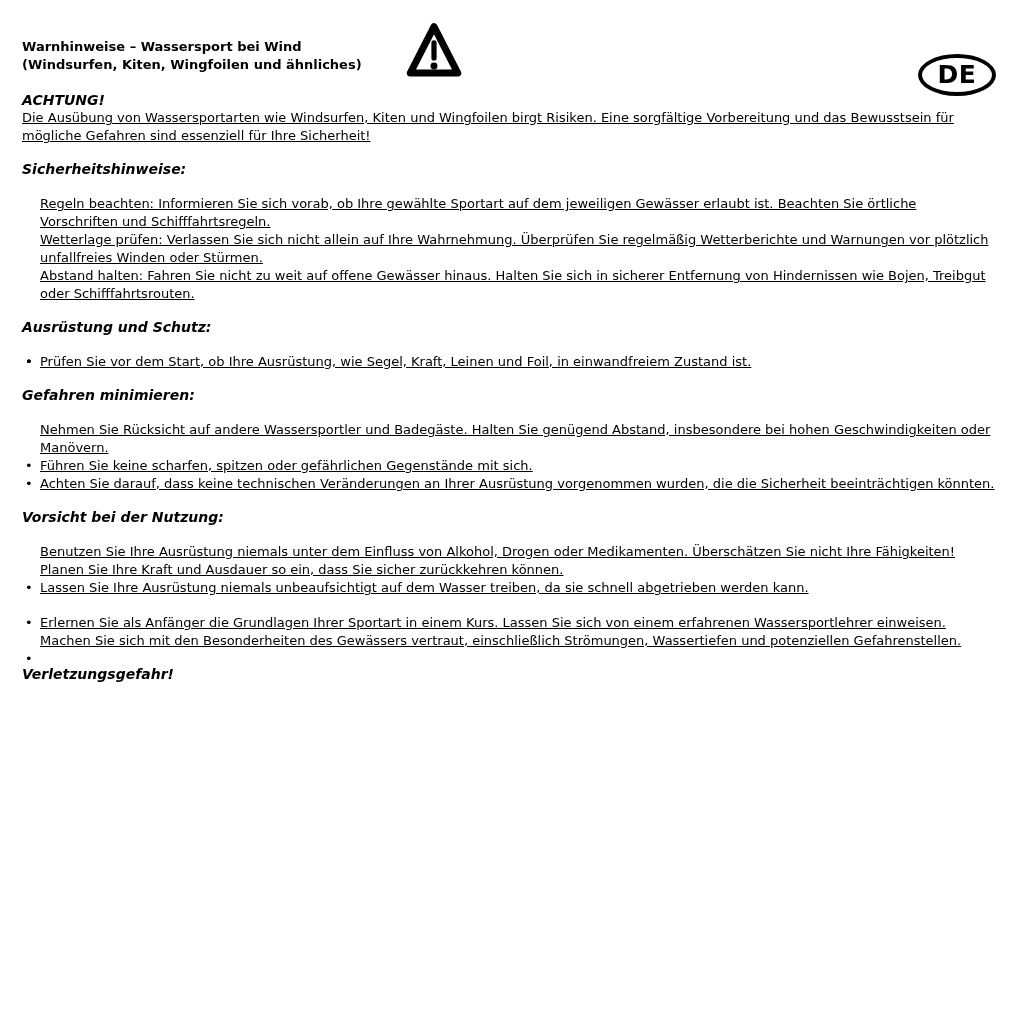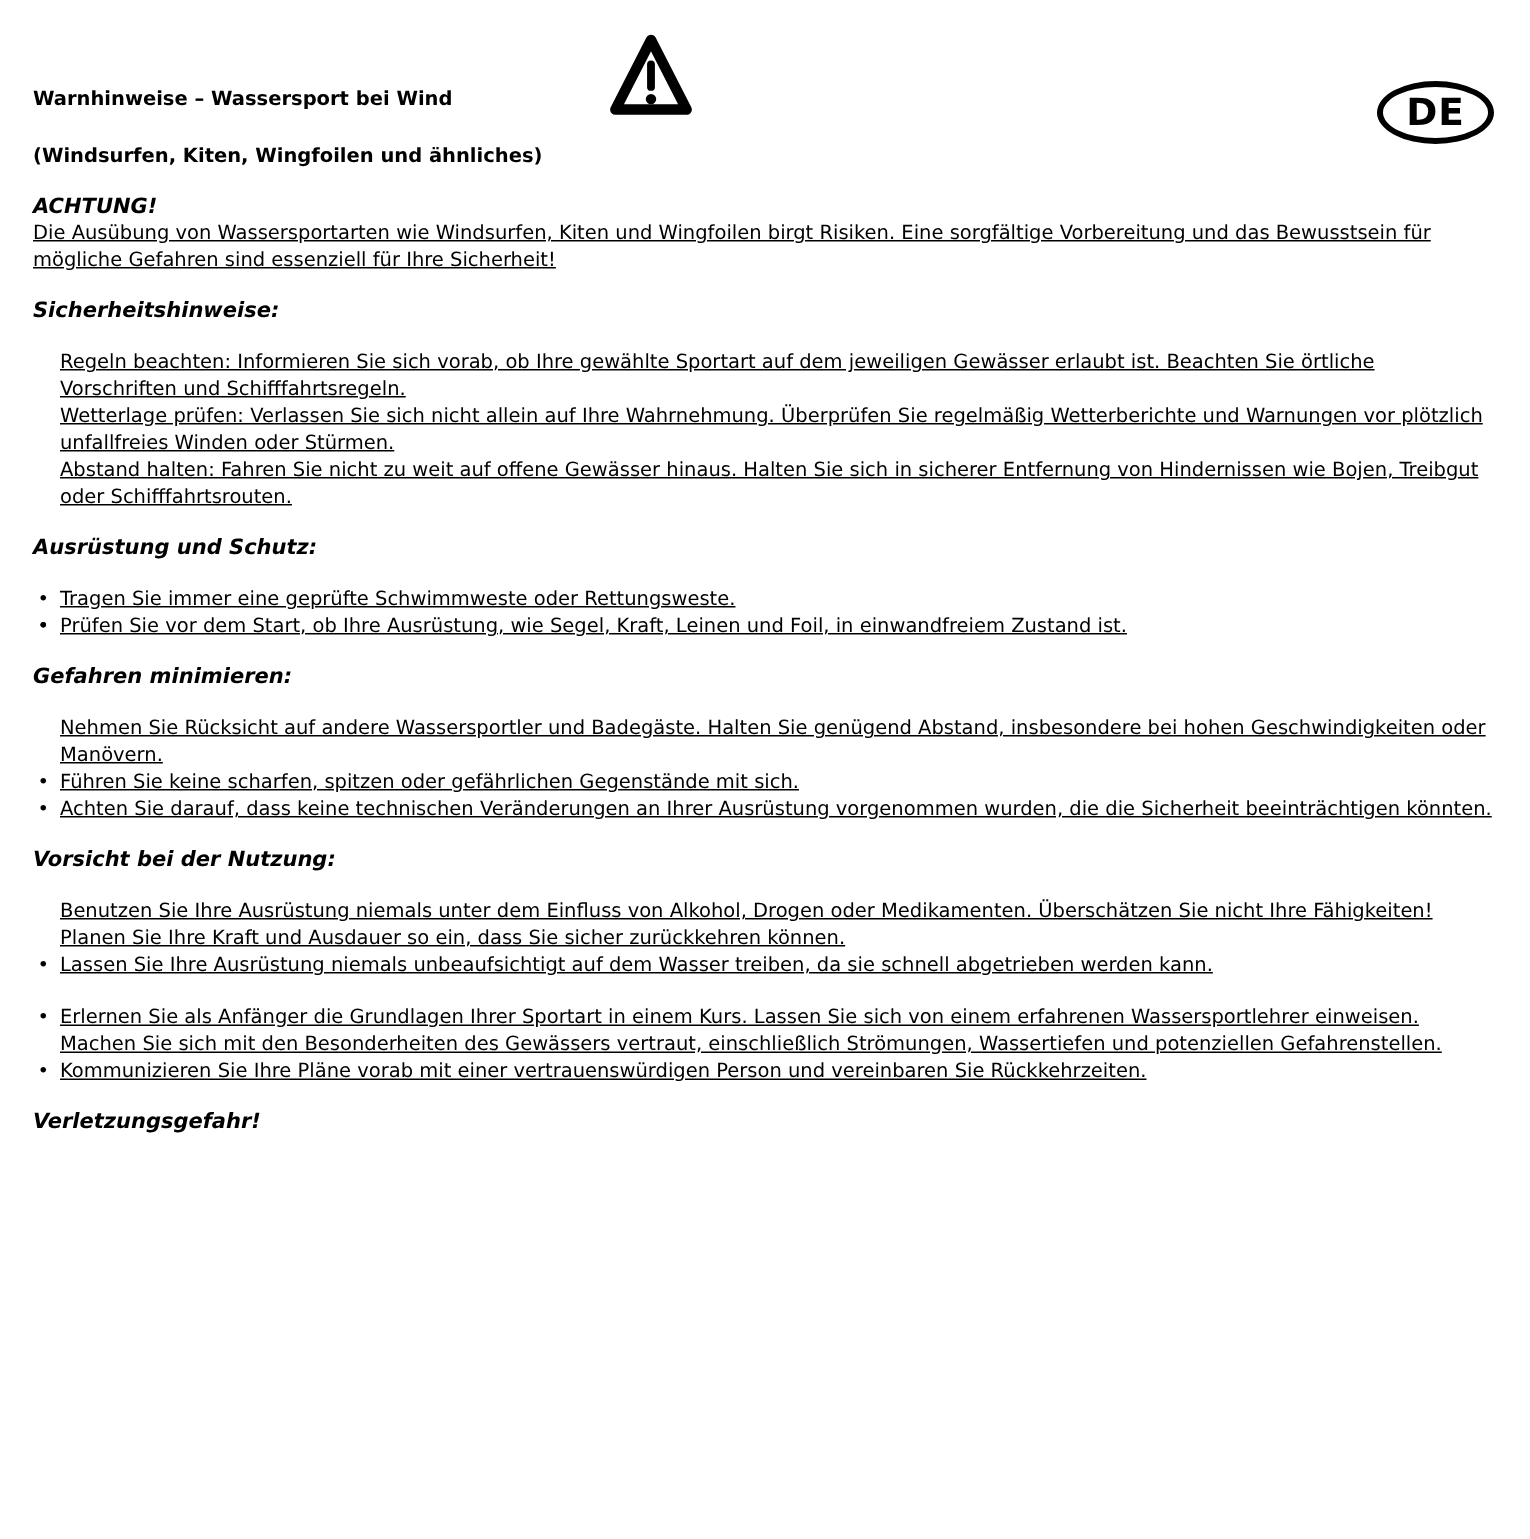--- a/index.html
+++ b/index.html
@@ -14,21 +14,21 @@
     overflow: hidden;
   }
   .doc {
     position: relative;
     padding: 20px 24px 0 22px;
     box-sizing: border-box;
     width: 1020px;
   }
   .header { position: relative; min-height: 56px; }
   .title-block { padding-top: 18px; font-weight: bold; }
-  .title-line { white-space: nowrap; margin-top: 20px; }
+  .title-line { white-space: nowrap; }
   .warning-icon {
     position: absolute;
     left: 383px;
     top: 0;
     width: 58px;
     height: 62px;
   }
   .warning-icon svg { width: 100%; height: 100%; display: block; }
   .lang-badge {
     position: absolute;
@@ -101,21 +101,21 @@
         <h2 class="heading">Sicherheitshinweise:</h2>
         <div class="items gap">
           <p class="item indent"><span class="txt">Regeln beachten: Informieren Sie sich vorab, ob Ihre gewählte Sportart auf dem jeweiligen Gewässer erlaubt ist. Beachten Sie örtliche Vorschriften und Schifffahrtsregeln.</span></p>
           <p class="item indent"><span class="txt">Wetterlage prüfen: Verlassen Sie sich nicht allein auf Ihre Wahrnehmung. Überprüfen Sie regelmäßig Wetterberichte und Warnungen vor plötzlich unfallfreies Winden oder Stürmen.</span></p>
           <p class="item indent"><span class="txt">Abstand halten: Fahren Sie nicht zu weit auf offene Gewässer hinaus. Halten Sie sich in sicherer Entfernung von Hindernissen wie Bojen, Treibgut oder Schifffahrtsrouten.</span></p>
         </div>
       </section>
       <section>
         <h2 class="heading">Ausrüstung und Schutz:</h2>
         <div class="items gap">
-          <p class="item bullet"><span class="marker">•</span><span class="txt">Tragen Sie immer eine geprüfte Schwimmweste oder Rettungsweste.</span></p>
+          <p class="item bullet"><span class="marker">•</span></p>
           <p class="item bullet"><span class="marker">•</span></p>
           <p class="item bullet"><span class="marker">•</span><span class="txt">Prüfen Sie vor dem Start, ob Ihre Ausrüstung, wie Segel, Kraft, Leinen und Foil, in einwandfreiem Zustand ist.</span></p>
         </div>
       </section>
       <section>
         <h2 class="heading">Gefahren minimieren:</h2>
         <div class="items gap">
           <p class="item indent"><span class="txt">Nehmen Sie Rücksicht auf andere Wassersportler und Badegäste. Halten Sie genügend Abstand, insbesondere bei hohen Geschwindigkeiten oder Manövern.</span></p>
           <p class="item bullet"><span class="marker">•</span><span class="txt">Führen Sie keine scharfen, spitzen oder gefährlichen Gegenstände mit sich.</span></p>
           <p class="item bullet"><span class="marker">•</span><span class="txt">Achten Sie darauf, dass keine technischen Veränderungen an Ihrer Ausrüstung vorgenommen wurden, die die Sicherheit beeinträchtigen könnten.</span></p>
@@ -125,21 +125,21 @@
         <h2 class="heading">Vorsicht bei der Nutzung:</h2>
         <div class="items gap">
           <p class="item indent"><span class="txt">Benutzen Sie Ihre Ausrüstung niemals unter dem Einfluss von Alkohol, Drogen oder Medikamenten. Überschätzen Sie nicht Ihre Fähigkeiten! Planen Sie Ihre Kraft und Ausdauer so ein, dass Sie sicher zurückkehren können.</span></p>
           <p class="item bullet"><span class="marker">•</span><span class="txt">Lassen Sie Ihre Ausrüstung niemals unbeaufsichtigt auf dem Wasser treiben, da sie schnell abgetrieben werden kann.</span></p>
         </div>
       </section>
       <section>
         <div class="items gap">
           <p class="item bullet"><span class="marker">•</span><span class="txt">Erlernen Sie als Anfänger die Grundlagen Ihrer Sportart in einem Kurs. Lassen Sie sich von einem erfahrenen Wassersportlehrer einweisen.</span></p>
           <p class="item indent"><span class="txt">Machen Sie sich mit den Besonderheiten des Gewässers vertraut, einschließlich Strömungen, Wassertiefen und potenziellen Gefahrenstellen.</span></p>
-          <p class="item bullet"><span class="marker">•</span><span class="txt">Kommunizieren Sie Ihre Pläne vorab mit einer vertrauenswürdigen Person und vereinbaren Sie Rückkehrzeiten.</span></p>
+          <p class="item bullet"><span class="marker">•</span></p>
         </div>
       </section>
       <section>
         <h2 class="heading">Verletzungsgefahr!</h2>
       </section>
     </div>
 
 </div>
 
 </body></html>

